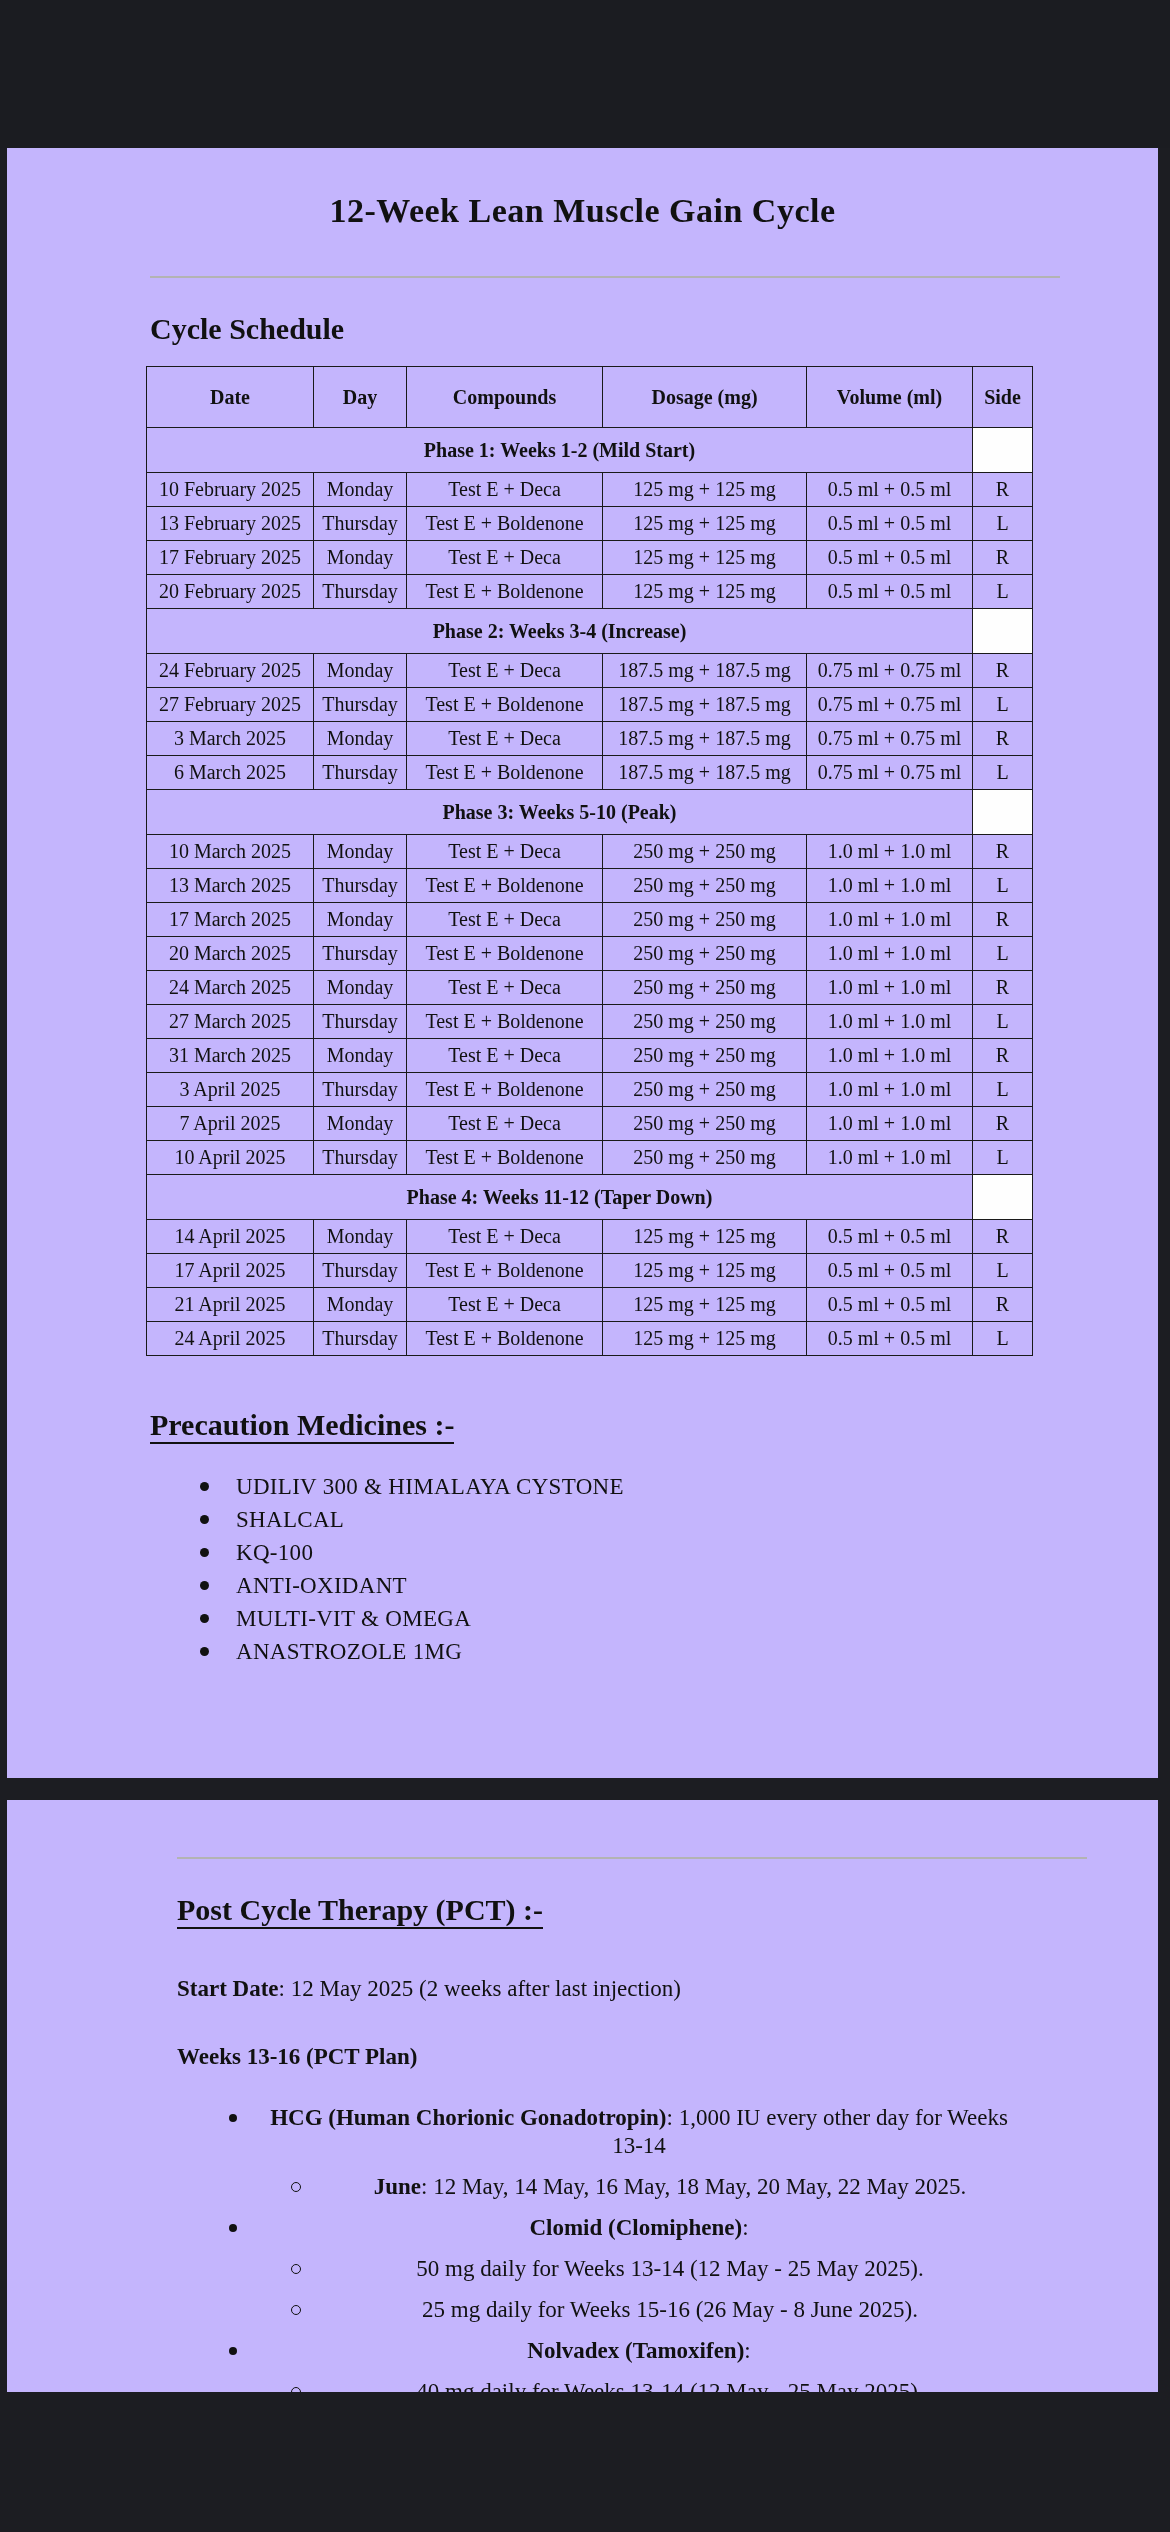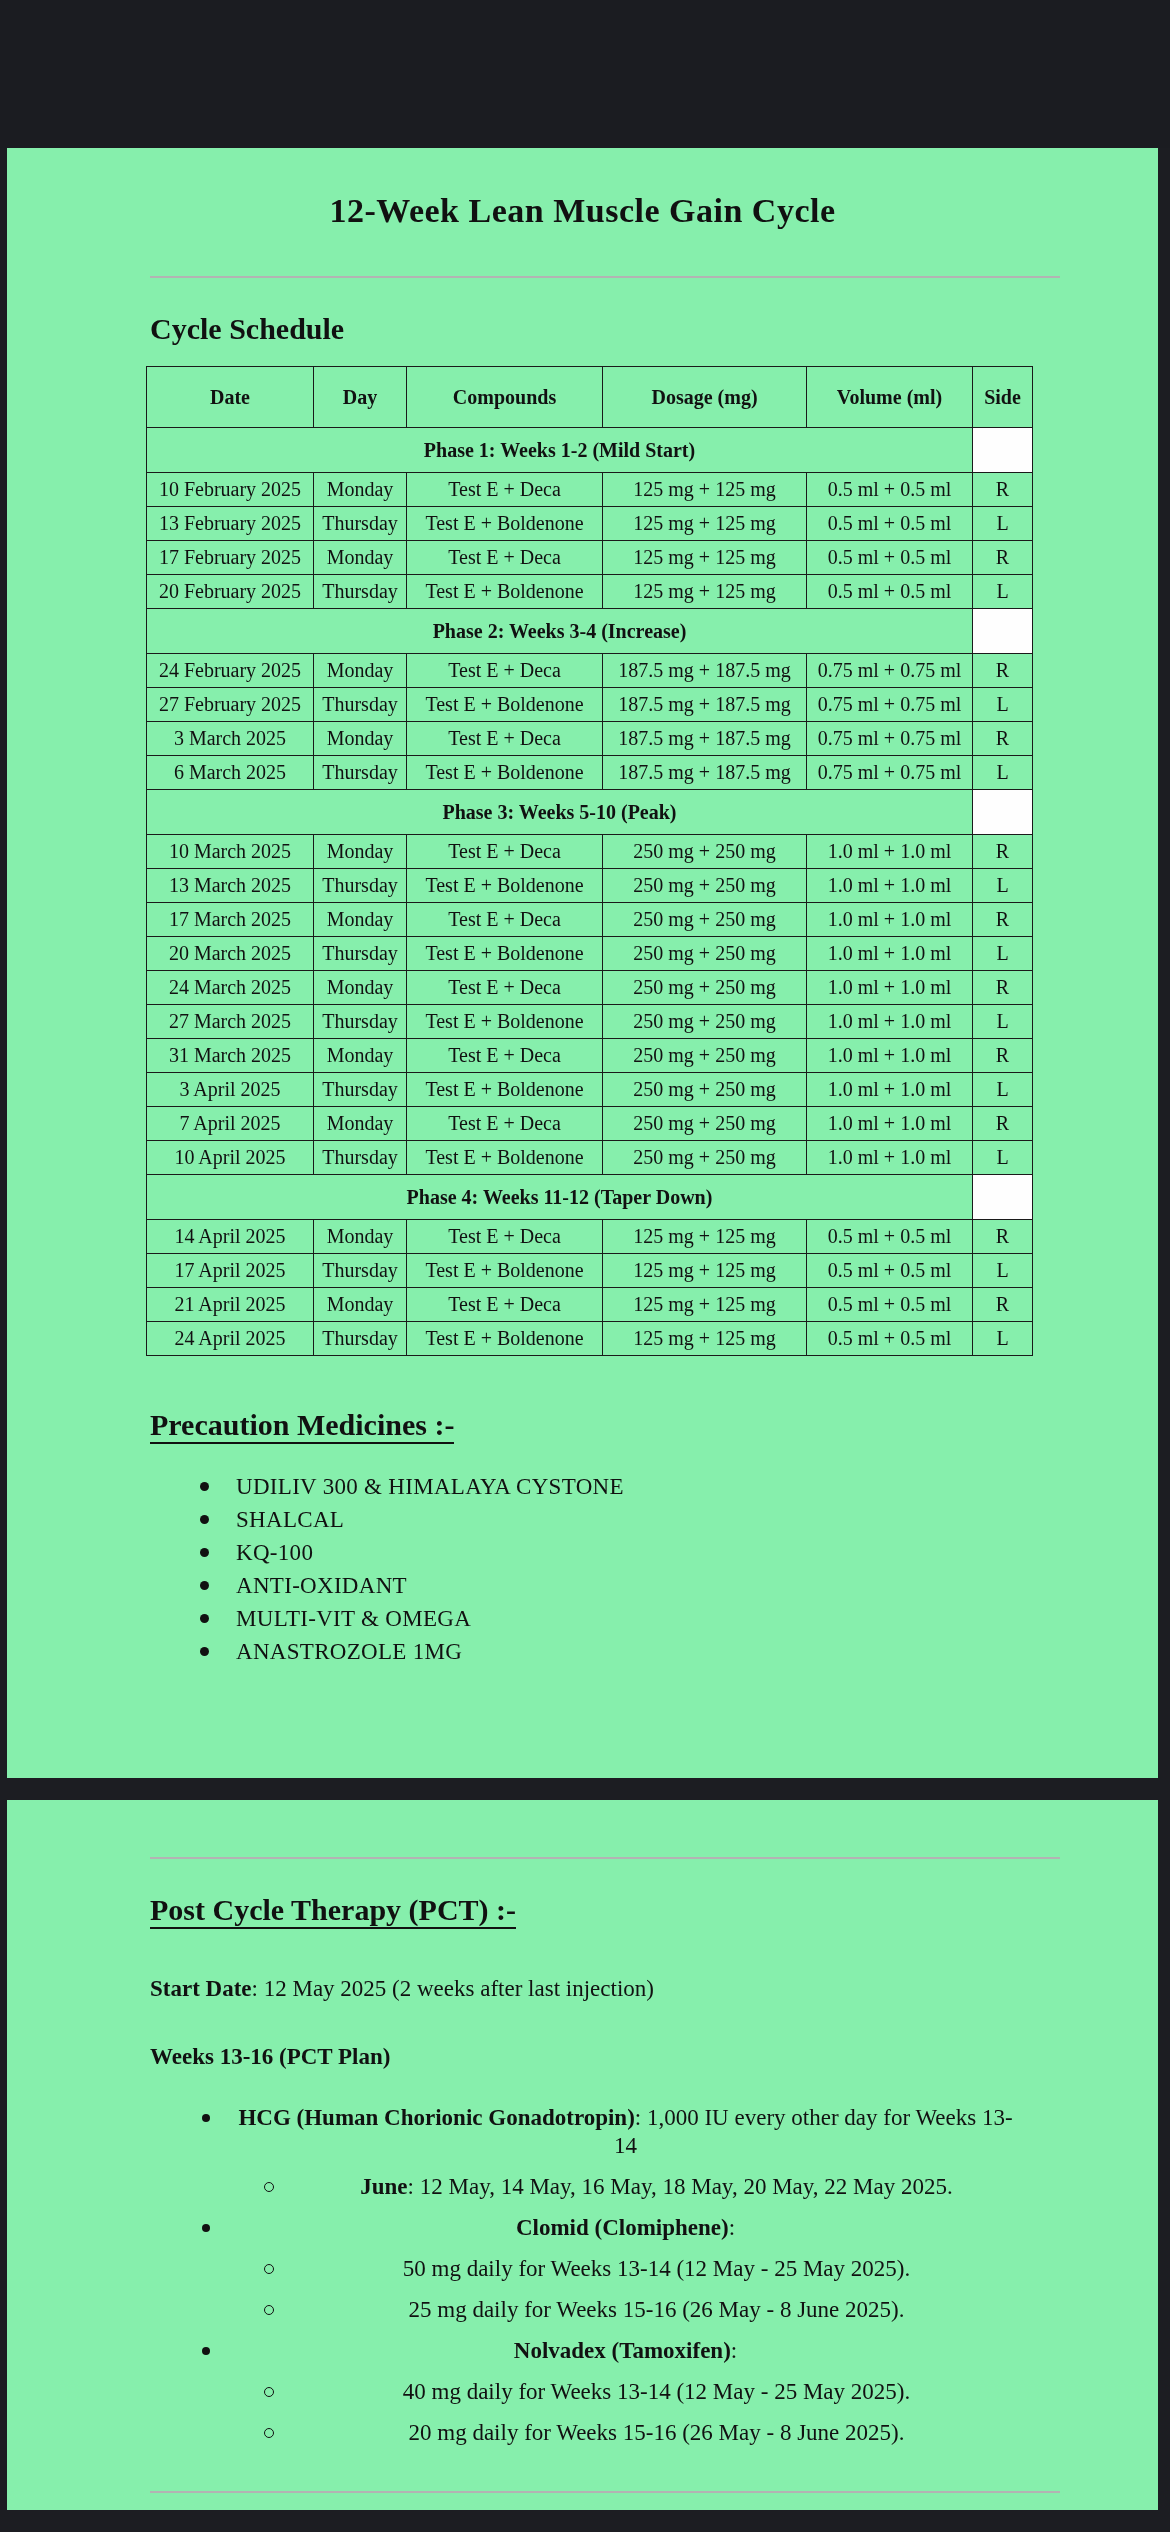--- a/index.html
+++ b/index.html
@@ -5,24 +5,24 @@
   * { margin:0; padding:0; box-sizing:border-box; }
   html,body { width:1170px; height:2532px; overflow:hidden; }
   body {
     background:#1c1d22;
     font-family:"Liberation Serif","DejaVu Serif",serif;
     color:#111;
     position:relative;
   }
   .top-chrome { position:absolute; left:0; top:0; width:1170px; height:148px; background:#1b1c21; }
   .page {
-    position:absolute; left:7px; width:1151px; background:#86efac; overflow:hidden;
+    position:absolute; left:7px; width:1151px; background:#c4b5fd; overflow:hidden;
   }
   .page-1 { top:148px; height:1630px; }
-  .page-2 { top:1800px; height:710px; }
+  .page-2 { top:1800px; height:592px;padding-left:27px; }
   .content { padding:0 143px; position:relative; }
 
   .doc-title {
     margin-top:40px; text-align:center;
     font-size:34px; font-weight:bold; line-height:46px; letter-spacing:0.5px;
   }
   .rule { height:2px; background:#b3b3b3; width:910px; border:none; }
   .rule-p1 { margin-top:42px; }
   .section-heading {
     font-size:30px; font-weight:bold; line-height:30px;

